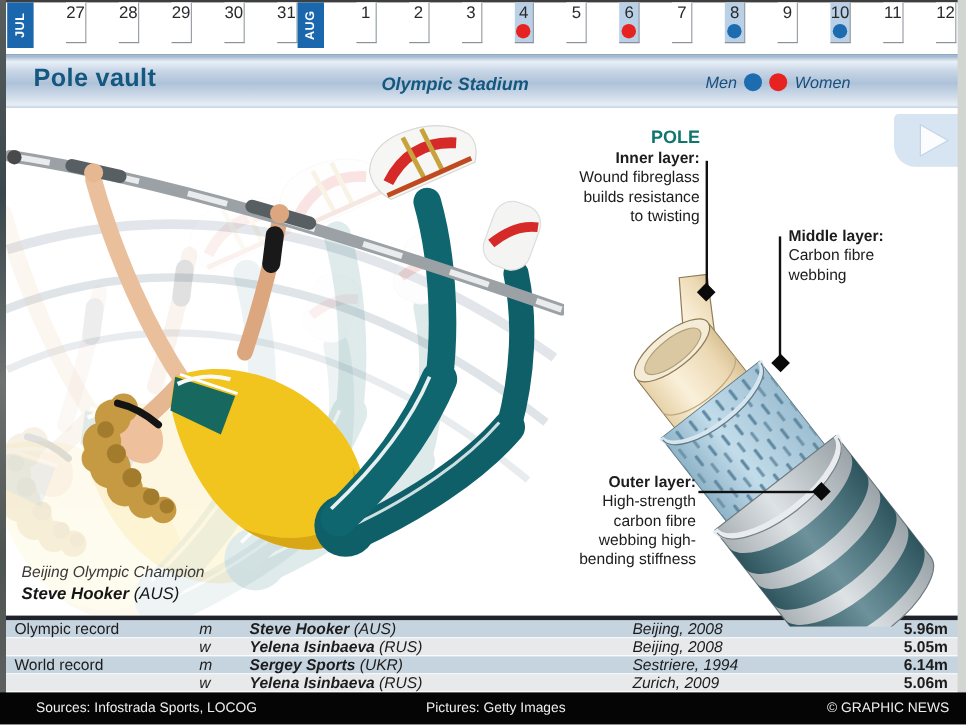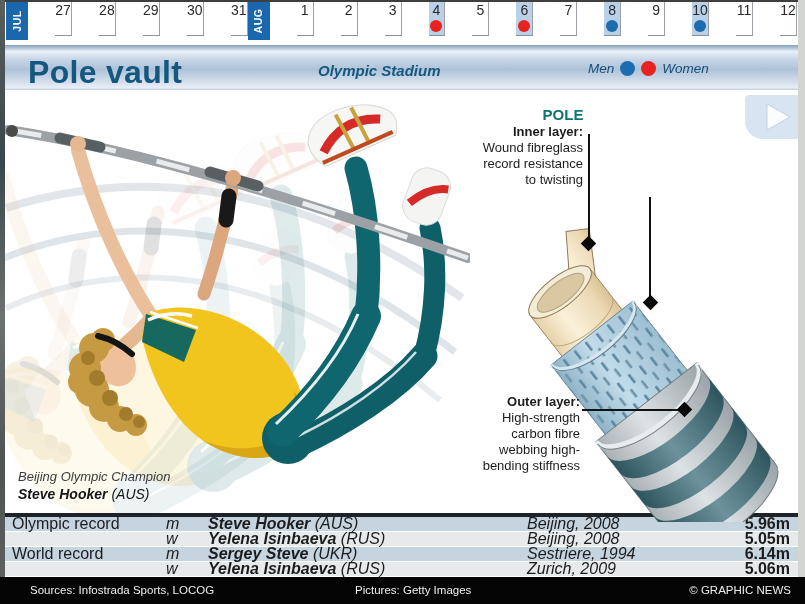--- a/index.html
+++ b/index.html
@@ -14,21 +14,21 @@
   .cal-day{flex:1;height:33px;background:#fff;border-right:1px solid #9ba1a7;border-bottom:1px solid #8b9196;
            display:flex;flex-direction:column;align-items:center;margin-left:27px;}
   .cal-day.hl{background:var(--hl);}
   .cal-num{font-size:14px;color:#2a2a2a;margin-top:1px;line-height:15px;}
   .cal-dot{width:12px;height:12px;border-radius:50%;margin-top:2px;}
   .cal-dot.men{background:var(--men);} .cal-dot.women{background:var(--women);}
   
   #header{position:absolute;left:0;top:45px;width:805px;height:45px;
           background:linear-gradient(180deg,#93abc6 0%,#e9f0f7 12%,#c7d5e6 30%,#aec2d8 52%,#d4dfec 80%,#e8eef5 92%,#b6c7db 100%);
           border-top:1px solid #8fa8c2;}
-  #title{position:absolute;left:28px;top:8px;font-size:32px;font-weight:bold;color:var(--title);letter-spacing:.3px;}
+  #title{position:absolute;left:28px;top:8px;font-size:21px;font-weight:bold;color:var(--title);letter-spacing:.3px;}
   #venue{position:absolute;left:318px;top:16px;font-size:15px;font-weight:bold;font-style:italic;color:var(--title);}
   #legend{position:absolute;left:588px;top:15px;display:flex;align-items:flex-end;gap:6px;}
   #legend .lg-label{font-size:13.5px;font-style:italic;color:#174f7c;}
   #legend .lg-dot{width:15px;height:15px;border-radius:50%;}
   #legend .lg-dot.men{background:var(--men);} #legend .lg-dot.women{background:var(--women);}
   #camera-btn{position:absolute;left:744px;top:46px;width:46px;height:46px;cursor:pointer;}
   
   #content{position:absolute;left:0;top:90px;width:805px;height:423px;background:#fff;}
   #athlete-svg{position:absolute;left:0;top:0;z-index:5;}
   #tube-svg{position:absolute;left:465px;top:132px;z-index:10;}
@@ -43,21 +43,21 @@
   #lbl-outer{right:225px;top:304px;text-align:right;}
   .ptr-line{position:absolute;background:#111;z-index:19;}
   .diamond{position:absolute;width:11px;height:11px;background:#0a0a0a;transform:rotate(45deg);z-index:21;}
   #caption{position:absolute;left:18px;top:378px;z-index:15;}
   #caption .cap1{font-size:13px;font-style:italic;color:#3a3a3a;line-height:17px;}
   #caption .cap2{font-size:14px;font-style:italic;color:#161616;line-height:18px;}
   #caption .cap2 b{font-weight:bold;}
   
   #tbl-topline{position:absolute;left:0;top:513px;width:805px;height:4px;background:#20222b;}
   #records{position:absolute;left:0;top:517px;width:805px;}
-  .rrow{position:relative;height:14px;border-bottom:1px solid #fff;font-size:16px;line-height:14px;color:#1c1c1c;}
+  .rrow{position:relative;height:14px;border-bottom:1px solid #fff;font-size:13px;line-height:14px;color:#1c1c1c;}
   .rrow.odd{background:#c6d4e0;} .rrow.even{background:#e7e9eb;}
   .rc{position:absolute;top:0;white-space:nowrap;}
   .rc.cat{left:12px;}
   .rc.gen{left:166px;font-style:italic;}
   .rc.nam{left:208px;font-style:italic;}
   .rc.nam b{font-weight:bold;}
   .rc.ven{left:527px;font-style:italic;}
   .rc.mrk{right:15px;font-weight:bold;}
   
   #footer{position:absolute;left:0;top:577px;width:805px;height:27px;background:#050505;z-index:70;}
@@ -302,22 +302,27 @@
       <svg width="60" height="44" viewBox="0 0 60 44">
         <path d="M22 9 L45 22 L22 35 Z" fill="#fbfcfe" stroke="#c3d4e6" stroke-width="1"></path>
       </svg>
     </div>
 
     <div id="pole-heading">POLE</div>
 
     <div class="lbl" id="lbl-inner">
       <div class="lt">Inner layer:</div>
       <div>Wound fibreglass</div>
-      <div>record resistance</div>
+      <div>builds resistance</div>
       <div>to twisting</div>
+    </div>
+    <div class="lbl" id="lbl-middle">
+      <div class="lt">Middle layer:</div>
+      <div>Carbon fibre</div>
+      <div>webbing</div>
     </div>
     <div class="lbl" id="lbl-outer">
       <div class="lt">Outer layer:</div>
       <div>High-strength</div>
       <div>carbon fibre</div>
       <div>webbing high-</div>
       <div>bending stiffness</div>
     </div>
 
     <div class="ptr-line" style="left:588px;top:44px;width:2px;height:110px;"></div>
@@ -348,21 +353,21 @@
       <div class="rrow even">
         <span class="rc cat"></span>
         <span class="rc gen">w</span>
         <span class="rc nam"><b>Yelena Isinbaeva</b> (RUS)</span>
         <span class="rc ven">Beijing, 2008</span>
         <span class="rc mrk">5.05m</span>
       </div>
       <div class="rrow odd">
         <span class="rc cat">World record</span>
         <span class="rc gen">m</span>
-        <span class="rc nam"><b>Sergey Steve</b> (UKR)</span>
+        <span class="rc nam"><b>Sergey Sports</b> (UKR)</span>
         <span class="rc ven">Sestriere, 1994</span>
         <span class="rc mrk">6.14m</span>
       </div>
       <div class="rrow even">
         <span class="rc cat"></span>
         <span class="rc gen">w</span>
         <span class="rc nam"><b>Yelena Isinbaeva</b> (RUS)</span>
         <span class="rc ven">Zurich, 2009</span>
         <span class="rc mrk">5.06m</span>
       </div>

